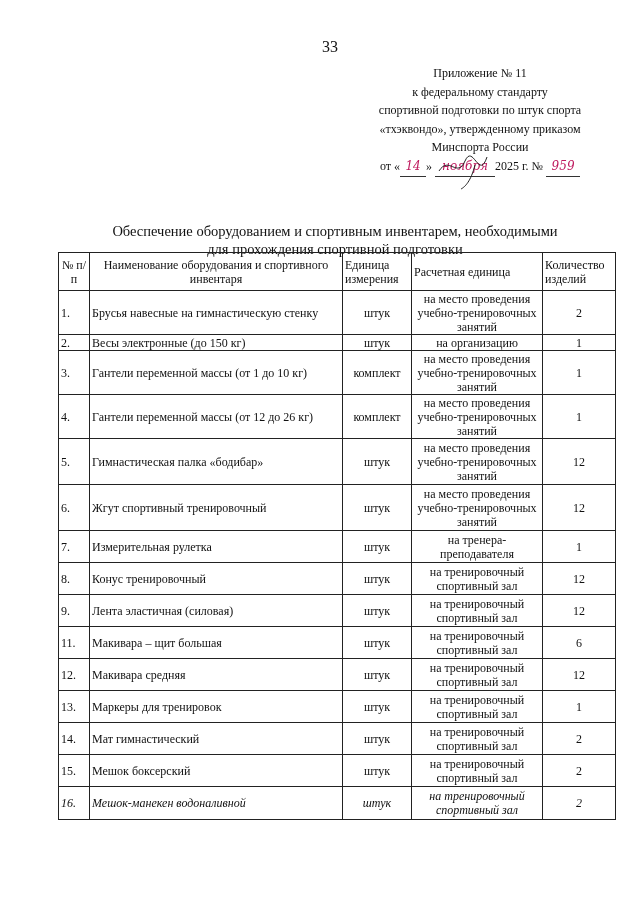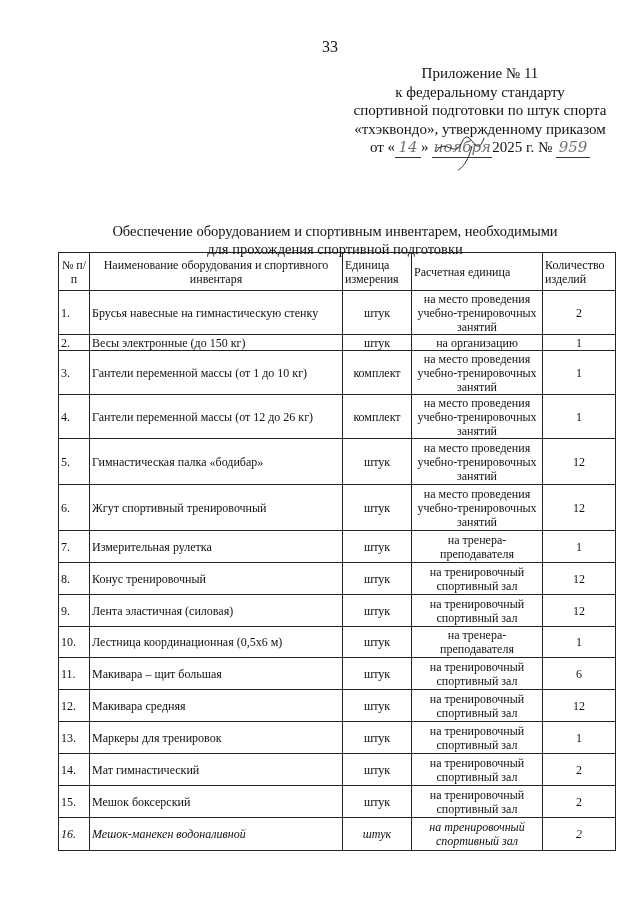--- a/index.html
+++ b/index.html
@@ -1,23 +1,23 @@
 <!DOCTYPE html>
 <html><head>
   <meta charset="utf-8">
   <style>
     html, body { margin: 0; padding: 0; background: #ffffff; }
     body { width: 640px; height: 904px; position: relative; overflow: hidden;
       font-family: "Liberation Serif", "DejaVu Serif", serif; color: #111; }
     .page-num { position: absolute; left: 322px; top: 38px; font-size: 16px; }
     .appendix { position: absolute; left: 330px; top: 64px; width: 300px;
-      text-align: center; font-size: 15px; line-height: 18.6px; }
+      text-align: center; font-size: 12px; line-height: 18.6px; }
     .appendix div { white-space: nowrap; }
     .sig-line { display: inline-block; border-bottom: 1px solid #333; position: relative;
-      font-family: "DejaVu Serif", serif; font-style: italic; color: #737373; }
+      font-family: "DejaVu Serif", serif; font-style: italic; color: #be185d; }
     .sig-day { width: 26px; }
     .sig-month { width: 60px; }
     .sig-num { width: 34px; }
     .scribble { position: absolute; left: 0; top: -6px; pointer-events: none; }
     .title { position: absolute; left: 60px; top: 222px; width: 550px; text-align: center;
       font-weight: normal; font-size: 14.5px; line-height: 18px; }
     table.inv { position: absolute; left: 58px; top: 252px; border-collapse: collapse;
       font-size: 12px; table-layout: fixed; }
     table.inv td, table.inv th { border: 1px solid #222; padding: 0 2px; line-height: 14px;
       font-weight: normal; vertical-align: middle; }
@@ -31,20 +31,21 @@
 </head>
 <body>
 
 <div class="page-num">33</div>
 
 <div class="appendix">
   <div>Приложение № 11</div>
   <div>к федеральному стандарту</div>
   <div>спортивной подготовки по штук спорта</div>
   <div>«тхэквондо», утвержденному приказом</div>
+  <div>Минспорта России</div>
   <div>
     <span>от «</span><span class="sig-line sig-day"><span>14</span></span><span>»</span>
     <span class="sig-line sig-month"><span>ноября</span>
       <svg class="scribble" width="70" height="40" viewBox="0 0 70 40">
           <path d="M4 20 C14 4, 22 28, 30 10 S44 30, 52 6 M40 14 C36 30, 30 36, 26 38" stroke="#222" stroke-width="1" fill="none"></path>
         </svg>
     </span><span>2025 г. №</span>
     <span class="sig-line sig-num"><span>959</span></span>
   </div>
 </div>
@@ -121,27 +122,20 @@
         <td class="c-calc">на тренировочный спортивный зал</td>
         <td class="c-qty">12</td>
       </tr>
       <tr style="height: 32px;">
         <td class="c-num">9.</td>
         <td class="c-name">Лента эластичная (силовая)</td>
         <td class="c-unit">штук</td>
         <td class="c-calc">на тренировочный спортивный зал</td>
         <td class="c-qty">12</td>
       </tr>
-      <tr style="height: 31px;">
-        <td class="c-num">10.</td>
-        <td class="c-name">Лестница координационная (0,5х6 м)</td>
-        <td class="c-unit">штук</td>
-        <td class="c-calc">на тренера-преподавателя</td>
-        <td class="c-qty">1</td>
-      </tr>
       <tr style="height: 32px;">
         <td class="c-num">11.</td>
         <td class="c-name">Макивара – щит большая</td>
         <td class="c-unit">штук</td>
         <td class="c-calc">на тренировочный спортивный зал</td>
         <td class="c-qty">6</td>
       </tr>
       <tr style="height: 32px;">
         <td class="c-num">12.</td>
         <td class="c-name">Макивара средняя</td>

